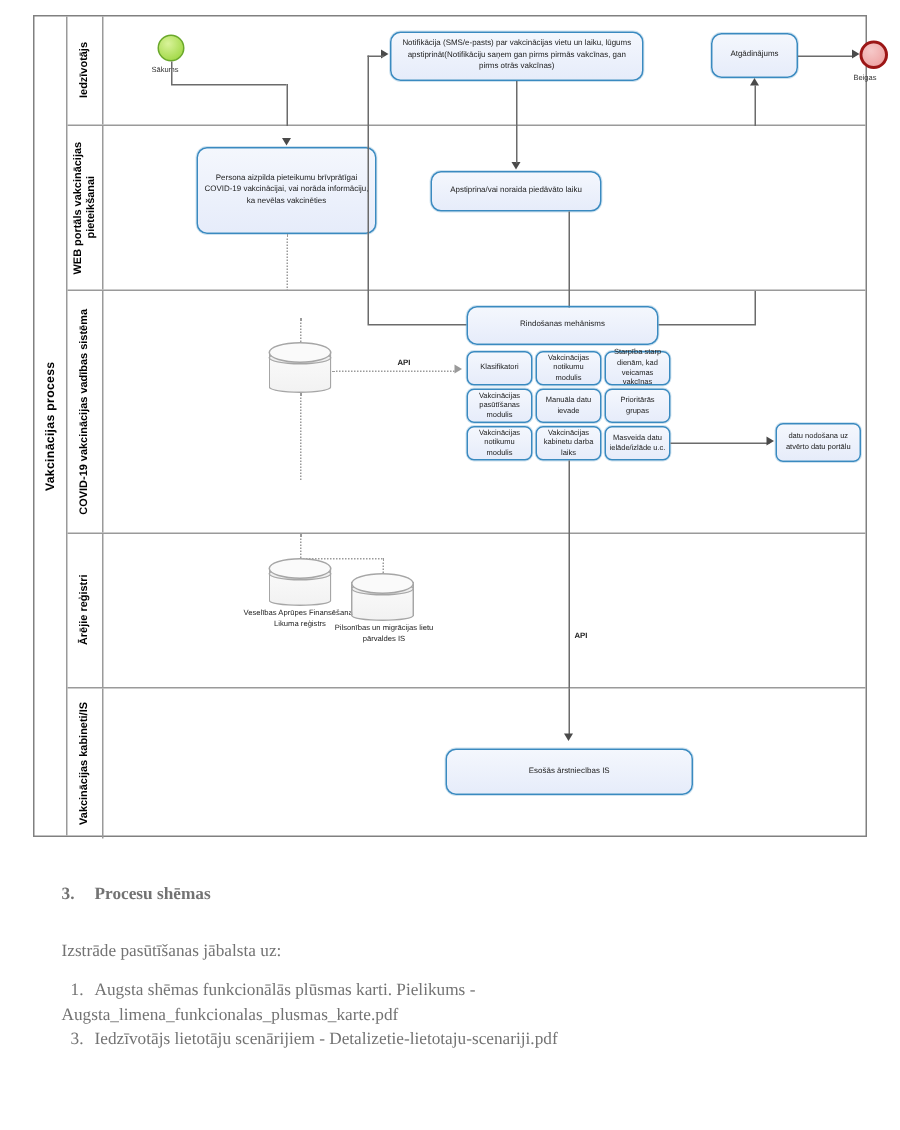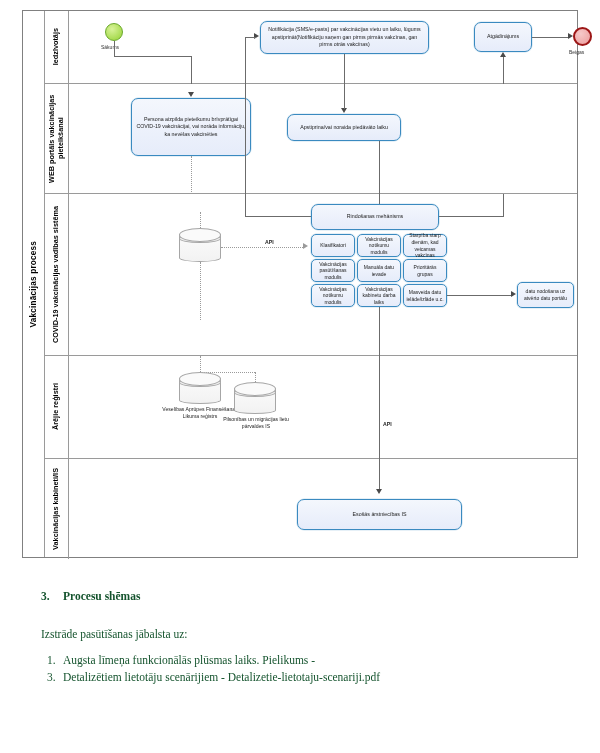--- a/index.html
+++ b/index.html
@@ -46,21 +46,21 @@
   
   .ds{position:absolute;}
   .ds .body{position:absolute;left:0;right:0;top:6px;bottom:0;border:1px solid #a6a6a6;border-top:none;border-radius:0 0 50% 50%/0 0 14% 14%;background:linear-gradient(180deg,#fbfbfb,#f2f2f2);}
   .ds .top{position:absolute;left:0;right:0;top:0;height:12px;border:1px solid #a6a6a6;border-radius:50%/50%;background:#fafafa;}
   .ds .band{position:absolute;left:0;right:0;top:6px;height:7px;border:1px solid #a6a6a6;border-radius:50%/50%;background:#efefef;}
   .ds-lbl{position:absolute;font-size:5.1px;line-height:6.6px;text-align:center;color:#222;}
 
   .api{position:absolute;font-size:5.2px;color:#222;font-weight:bold;}
 
   
-  #doc{position:absolute;left:41px;top:590px;width:520px;font-family:"Liberation Serif",serif;color:#14532d;}
+  #doc{position:absolute;left:41px;top:590px;width:520px;font-family:"Liberation Serif",serif;color:#737373;}
   .h3{font-size:11.5px;font-weight:bold;margin:0 0 26px 0;}
   .h3 .num{display:inline-block;width:22px;}
   .para{font-size:11.5px;margin:0 0 12px 0;}
   ol.list{margin:0;padding:0;list-style:none;font-size:11.5px;line-height:16.5px;}
   ol.list li{margin:0;padding:0 0 0 0;}
   ol.list li .n{display:inline-block;width:22px;text-indent:6px;}
   .wrapline{display:block;margin-left:0;}
 </style>
 </head>
 <body>
@@ -248,19 +248,20 @@
   </div>
 </div>
 
 <div id="doc">
   <div class="h3">
     <span class="num">3.</span><span>Procesu shēmas</span>
   </div>
   <p class="para">Izstrāde pasūtīšanas jābalsta uz:</p>
   <ol class="list">
     <li>
-      <span class="n">1.</span><span>Augsta līmeņa funkcionālās plūsmas laiks. Pielikums -</span>
+      <span class="n">1.</span><span>Augsta shēmas funkcionālās plūsmas karti. Pielikums -</span>
+      <span class="wrapline">Augsta_limena_funkcionalas_plusmas_karte.pdf</span>
     </li>
     <li>
-      <span class="n">3.</span><span>Detalizētiem lietotāju scenārijiem - Detalizetie-lietotaju-scenariji.pdf</span>
+      <span class="n">3.</span><span>Iedzīvotājs lietotāju scenārijiem - Detalizetie-lietotaju-scenariji.pdf</span>
     </li>
   </ol>
 </div>
 
 </body></html>

